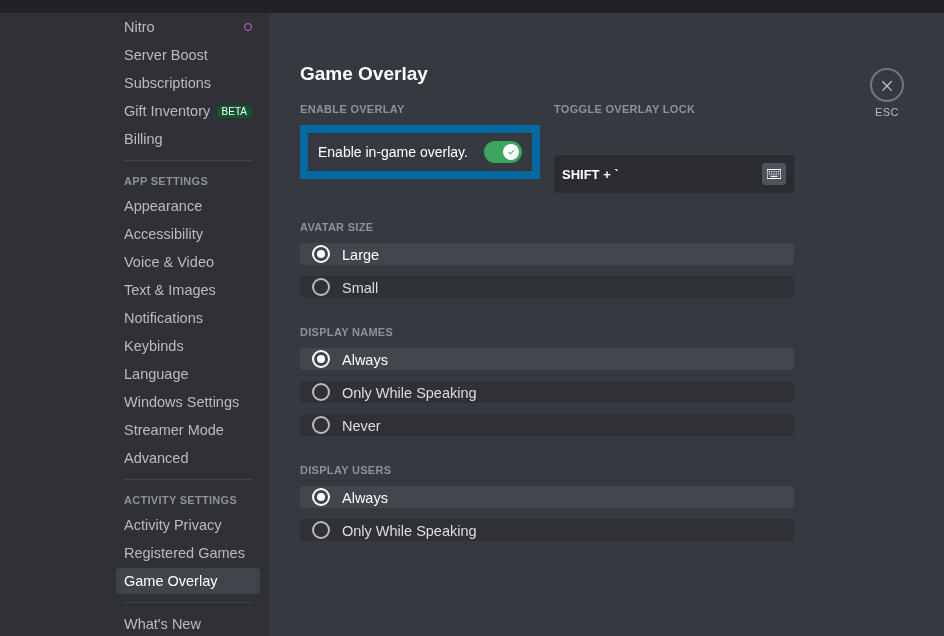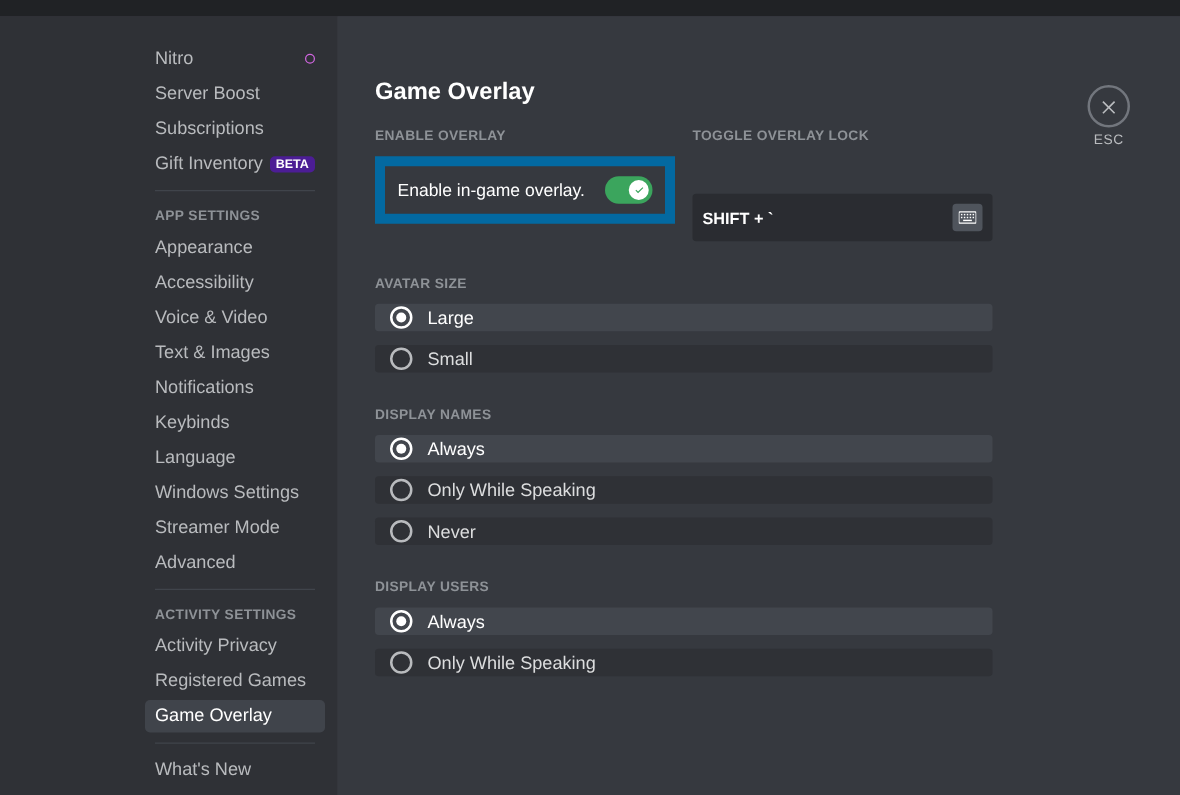--- a/index.html
+++ b/index.html
@@ -17,21 +17,21 @@
 }
 .container {
   display: flex;
   height: 623px;
 }
 .sidebar {
   width: 270px;
   background: #2f3136;
   overflow-y: auto;
   padding-left: 116px;
-  padding-top: 21px;
+  padding-top: 1px;
   padding-right: 10px;
 }
 .sidebar::-webkit-scrollbar { width: 0; }
 .sidebar-item {
   display: flex;
   align-items: center;
   justify-content: space-between;
   padding: 5px 8px;
   border-radius: 4px;
   color: #b9bbbe;
@@ -50,24 +50,24 @@
   text-transform: uppercase;
   padding: 6px 8px;
   letter-spacing: 0.3px;
 }
 .sidebar-divider {
   height: 1px;
   background: #40444b;
   margin: 8px 8px;
 }
 .badge-beta {
-  background: #4c1d95;
+  background: #14532d;
   color: #fff;
   font-size: 10px;
-  font-weight: 700;
+  font-weight: 400;
   padding: 1px 5px;
   border-radius: 4px;
 }
 .nitro-dot {
   width: 8px;
   height: 8px;
   border-radius: 50%;
   border: 1.5px solid #d166e0;
   display: inline-block;
 }
@@ -246,20 +246,23 @@
     </div>
     <div class="sidebar-item">
       <span>Server Boost</span>
     </div>
     <div class="sidebar-item">
       <span>Subscriptions</span>
     </div>
     <div class="sidebar-item">
       <span>Gift Inventory</span>
       <span class="badge-beta">BETA</span>
+    </div>
+    <div class="sidebar-item">
+      <span>Billing</span>
     </div>
 
     <div class="sidebar-divider"></div>
     <div class="sidebar-header">APP SETTINGS</div>
 
     <div class="sidebar-item">
         <span>Appearance</span>
       </div>
     <div class="sidebar-item">
         <span>Accessibility</span>

